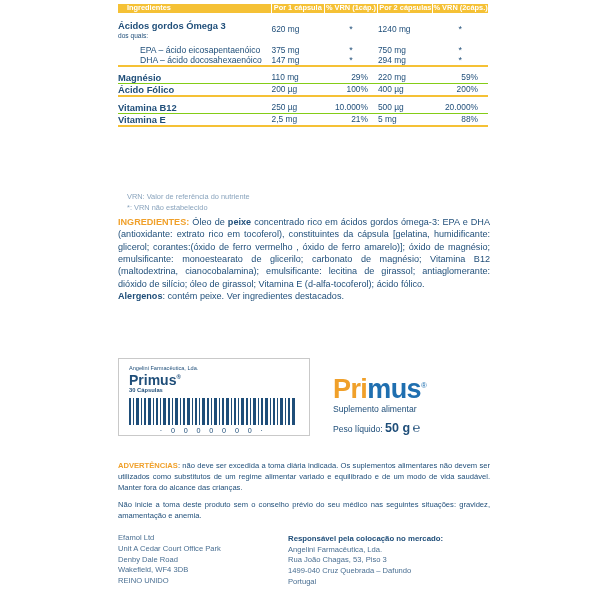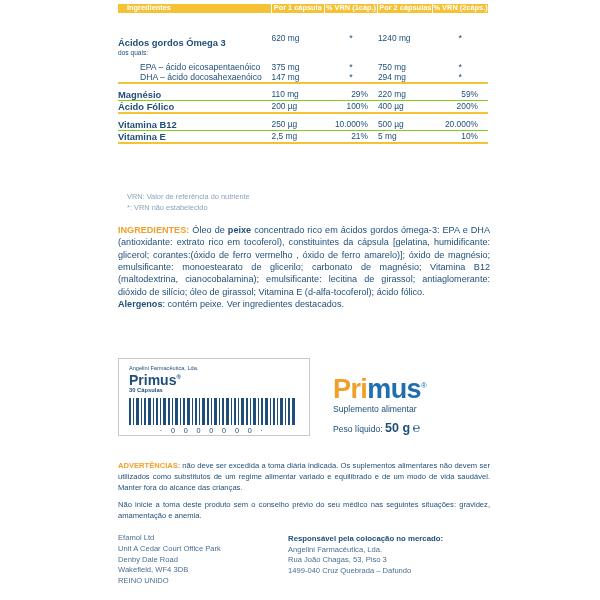--- a/index.html
+++ b/index.html
@@ -41,21 +41,21 @@
   tr.thick-bot td{border-bottom:2px solid #f5c135;}
 
   
   .foot{
     position:absolute;left:127px;top:192px;width:360px;
     font-size:7.4px;line-height:1.45;color:#8aa4bd;
   }
 
   
   .ingredients{
-    position:absolute;left:118px;top:224px;width:372px;
+    position:absolute;left:118px;top:216px;width:372px;
     font-size:9.1px;line-height:1.36;color:#1f4e79;
     text-align:justify;
   }
   .lbl-orange{color:#f0a02a;font-weight:bold;}
   .b{font-weight:bold;}
 
   
   .label-box{
     position:absolute;left:118px;top:358px;width:192px;height:78px;
     border:1px solid #c9c9c9;background:#ffffff;box-sizing:border-box;
@@ -117,21 +117,21 @@
         <th class="hdr-cell first" style="width:150px;">Ingredientes</th>
         <th class="hdr-cell" style="width:54px;">Por 1 cápsula</th>
         <th class="hdr-cell" style="width:54px;">% VRN (1cáp.)</th>
         <th class="hdr-cell" style="width:56px;">Por 2 cápsulas</th>
         <th class="hdr-cell last" style="width:56px;">% VRN (2cáps.)</th>
       </tr>
     </thead>
     <tbody>
 
       <tr>
-        <td class="c-name bold" style="padding-top:24px;">
+        <td class="c-name bold" style="padding-top:7px;">
           <span>Ácidos gordos Ómega 3</span>
           <span class="sub">dos quais:</span>
         </td>
         <td class="c-val" style="padding-top:7px;">620 mg</td>
         <td class="dot" style="padding-top:7px;">*</td>
         <td class="c-val" style="padding-top:7px;">1240 mg</td>
         <td class="dot" style="padding-top:7px;">*</td>
       </tr>
 
       <tr>
@@ -172,21 +172,21 @@
         <td class="c-val r" style="padding-top:5px;">10.000%</td>
         <td class="c-val" style="padding-top:5px;">500 µg</td>
         <td class="c-val r" style="padding-top:5px;">20.000%</td>
       </tr>
 
       <tr class="thin-top thick-bot">
         <td class="c-name bold">Vitamina E</td>
         <td class="c-val">2,5 mg</td>
         <td class="c-val r">21%</td>
         <td class="c-val">5 mg</td>
-        <td class="c-val r">10%</td>
+        <td class="c-val r">88%</td>
       </tr>
 
     </tbody>
   </table>
 
   <div class="foot">
     <div>VRN: Valor de referência do nutriente</div>
     <div>*: VRN não estabelecido</div>
   </div>
 
@@ -273,15 +273,16 @@
     <div class="addr-line">Denby Dale Road</div>
     <div class="addr-line">Wakefield, WF4 3DB</div>
     <div class="addr-line">REINO UNIDO</div>
   </div>
 
   <div class="addr-right">
     <div class="addr-title">Responsável pela colocação no mercado:</div>
     <div class="addr-line">Angelini Farmacêutica, Lda.</div>
     <div class="addr-line">Rua João Chagas, 53, Piso 3</div>
     <div class="addr-line">1499-040 Cruz Quebrada – Dafundo</div>
+    <div class="addr-line">Portugal</div>
   </div>
 
 </div>
 
 </body></html>

